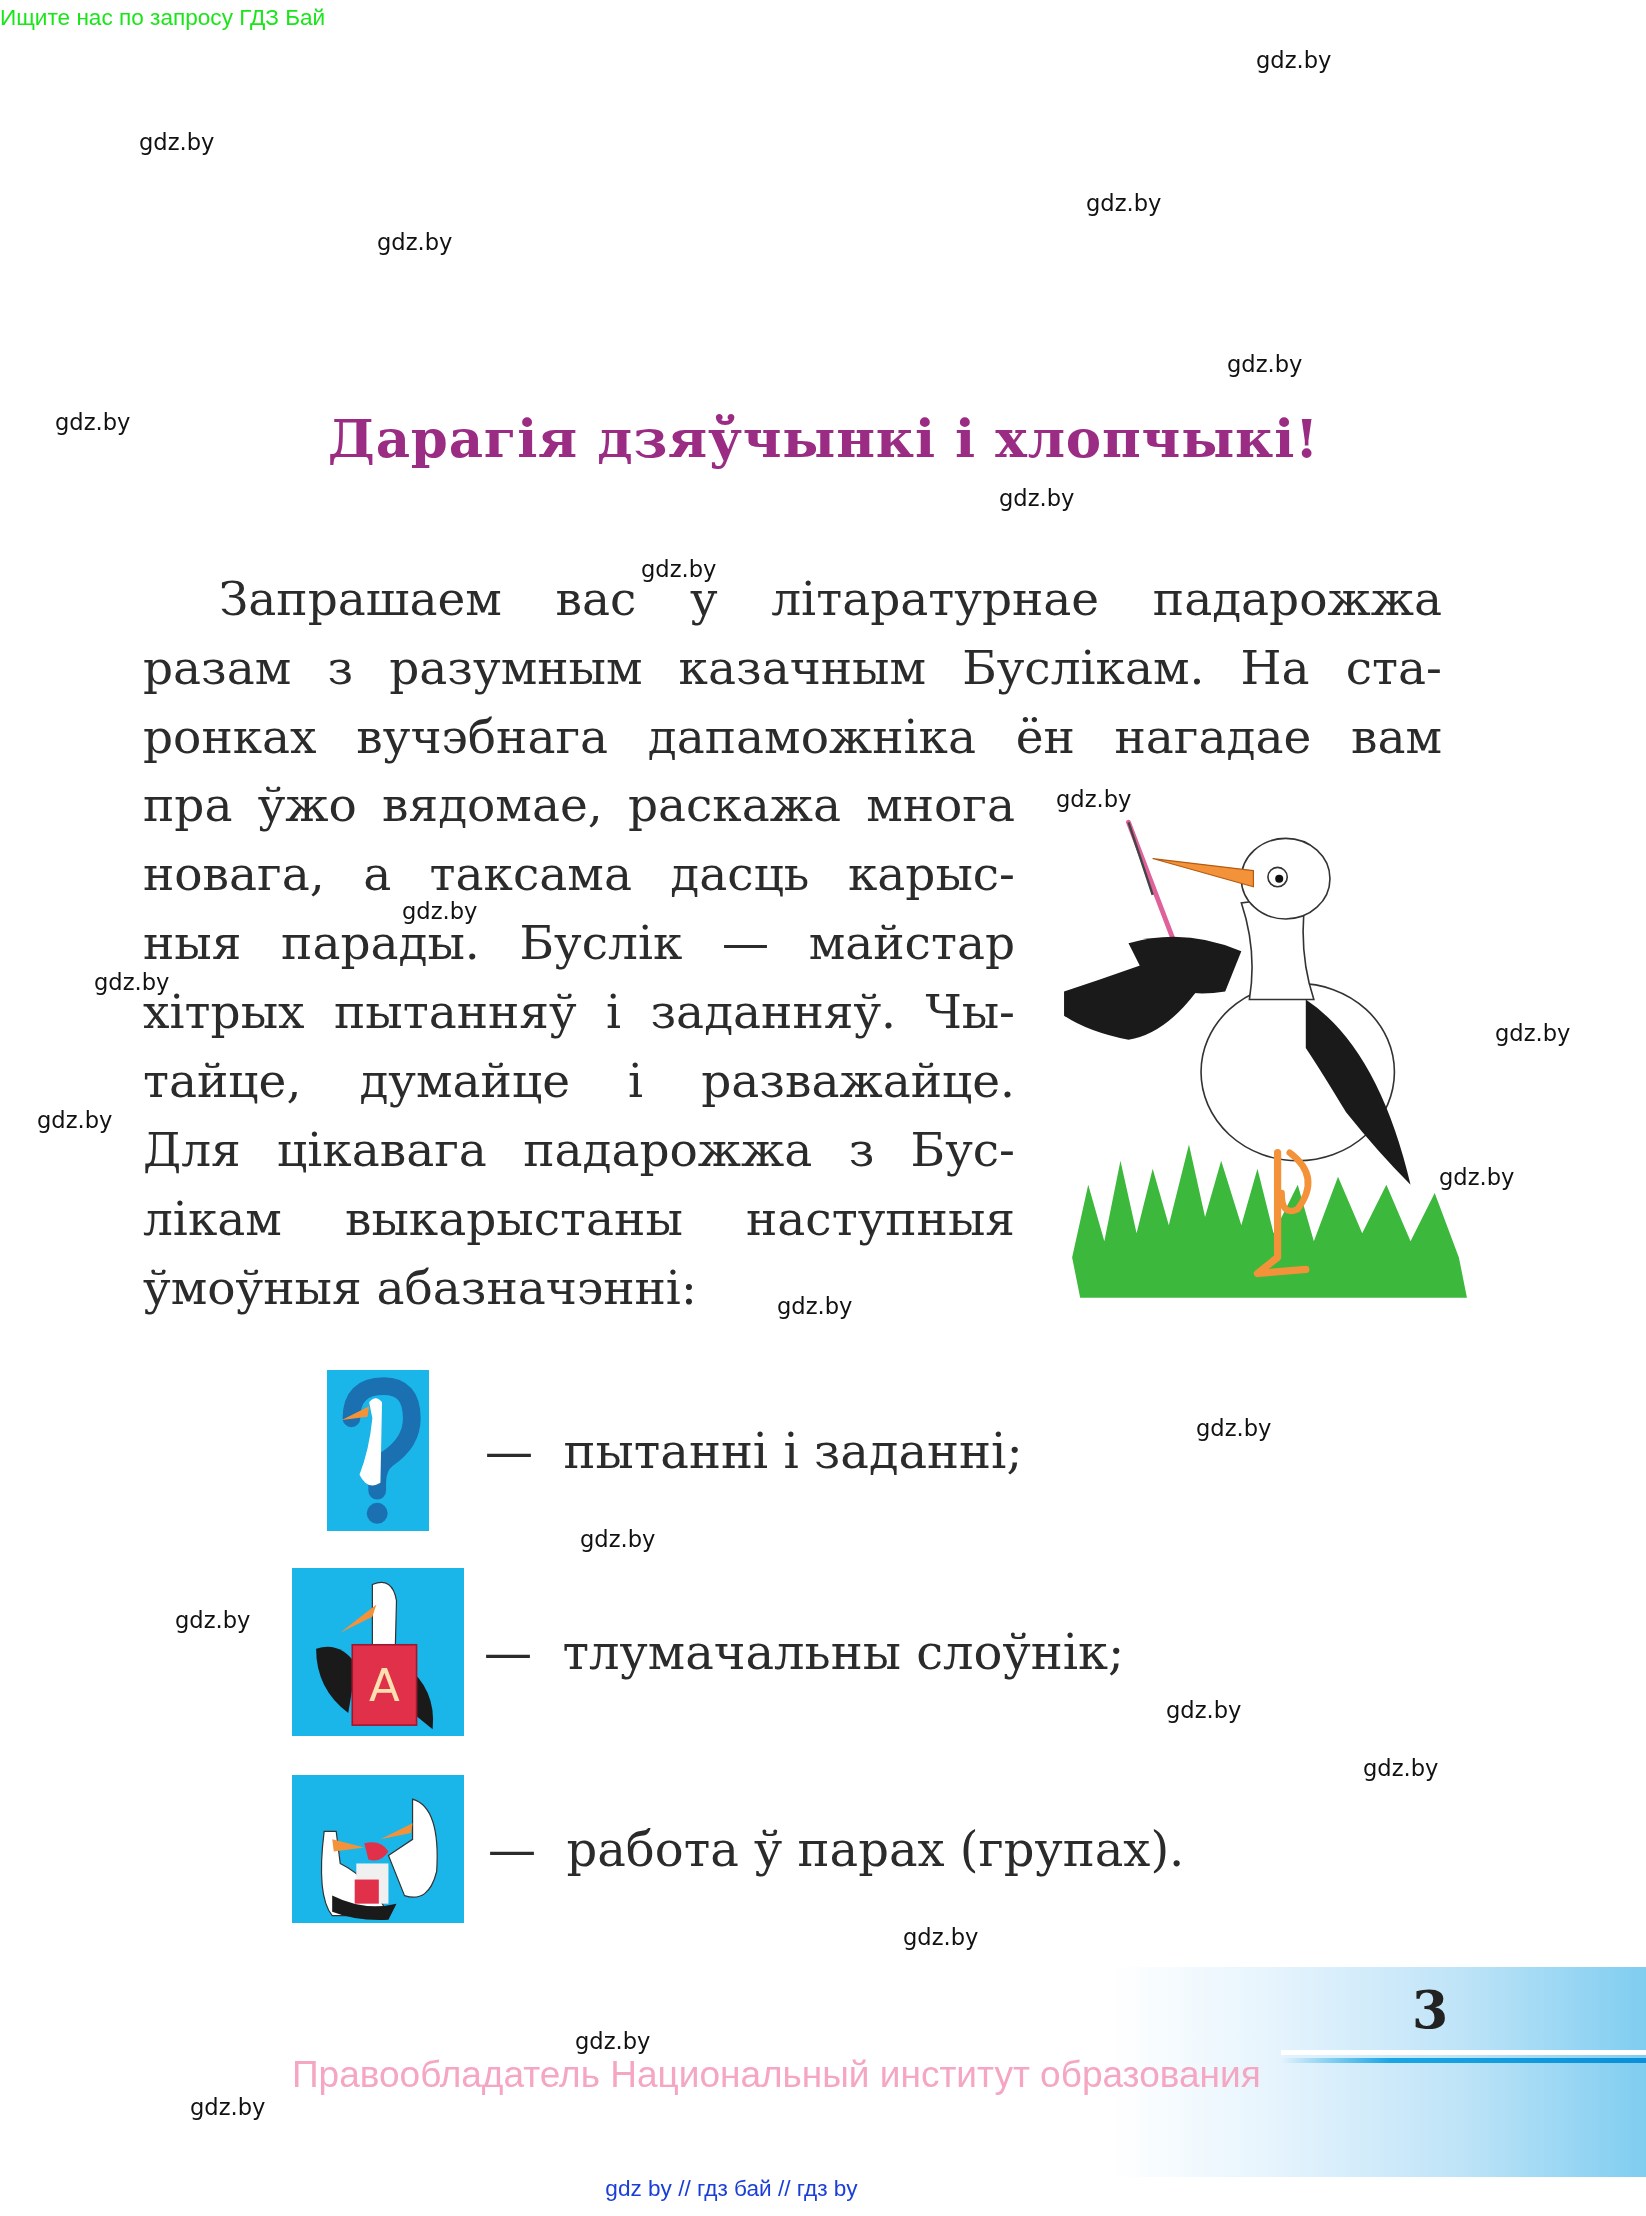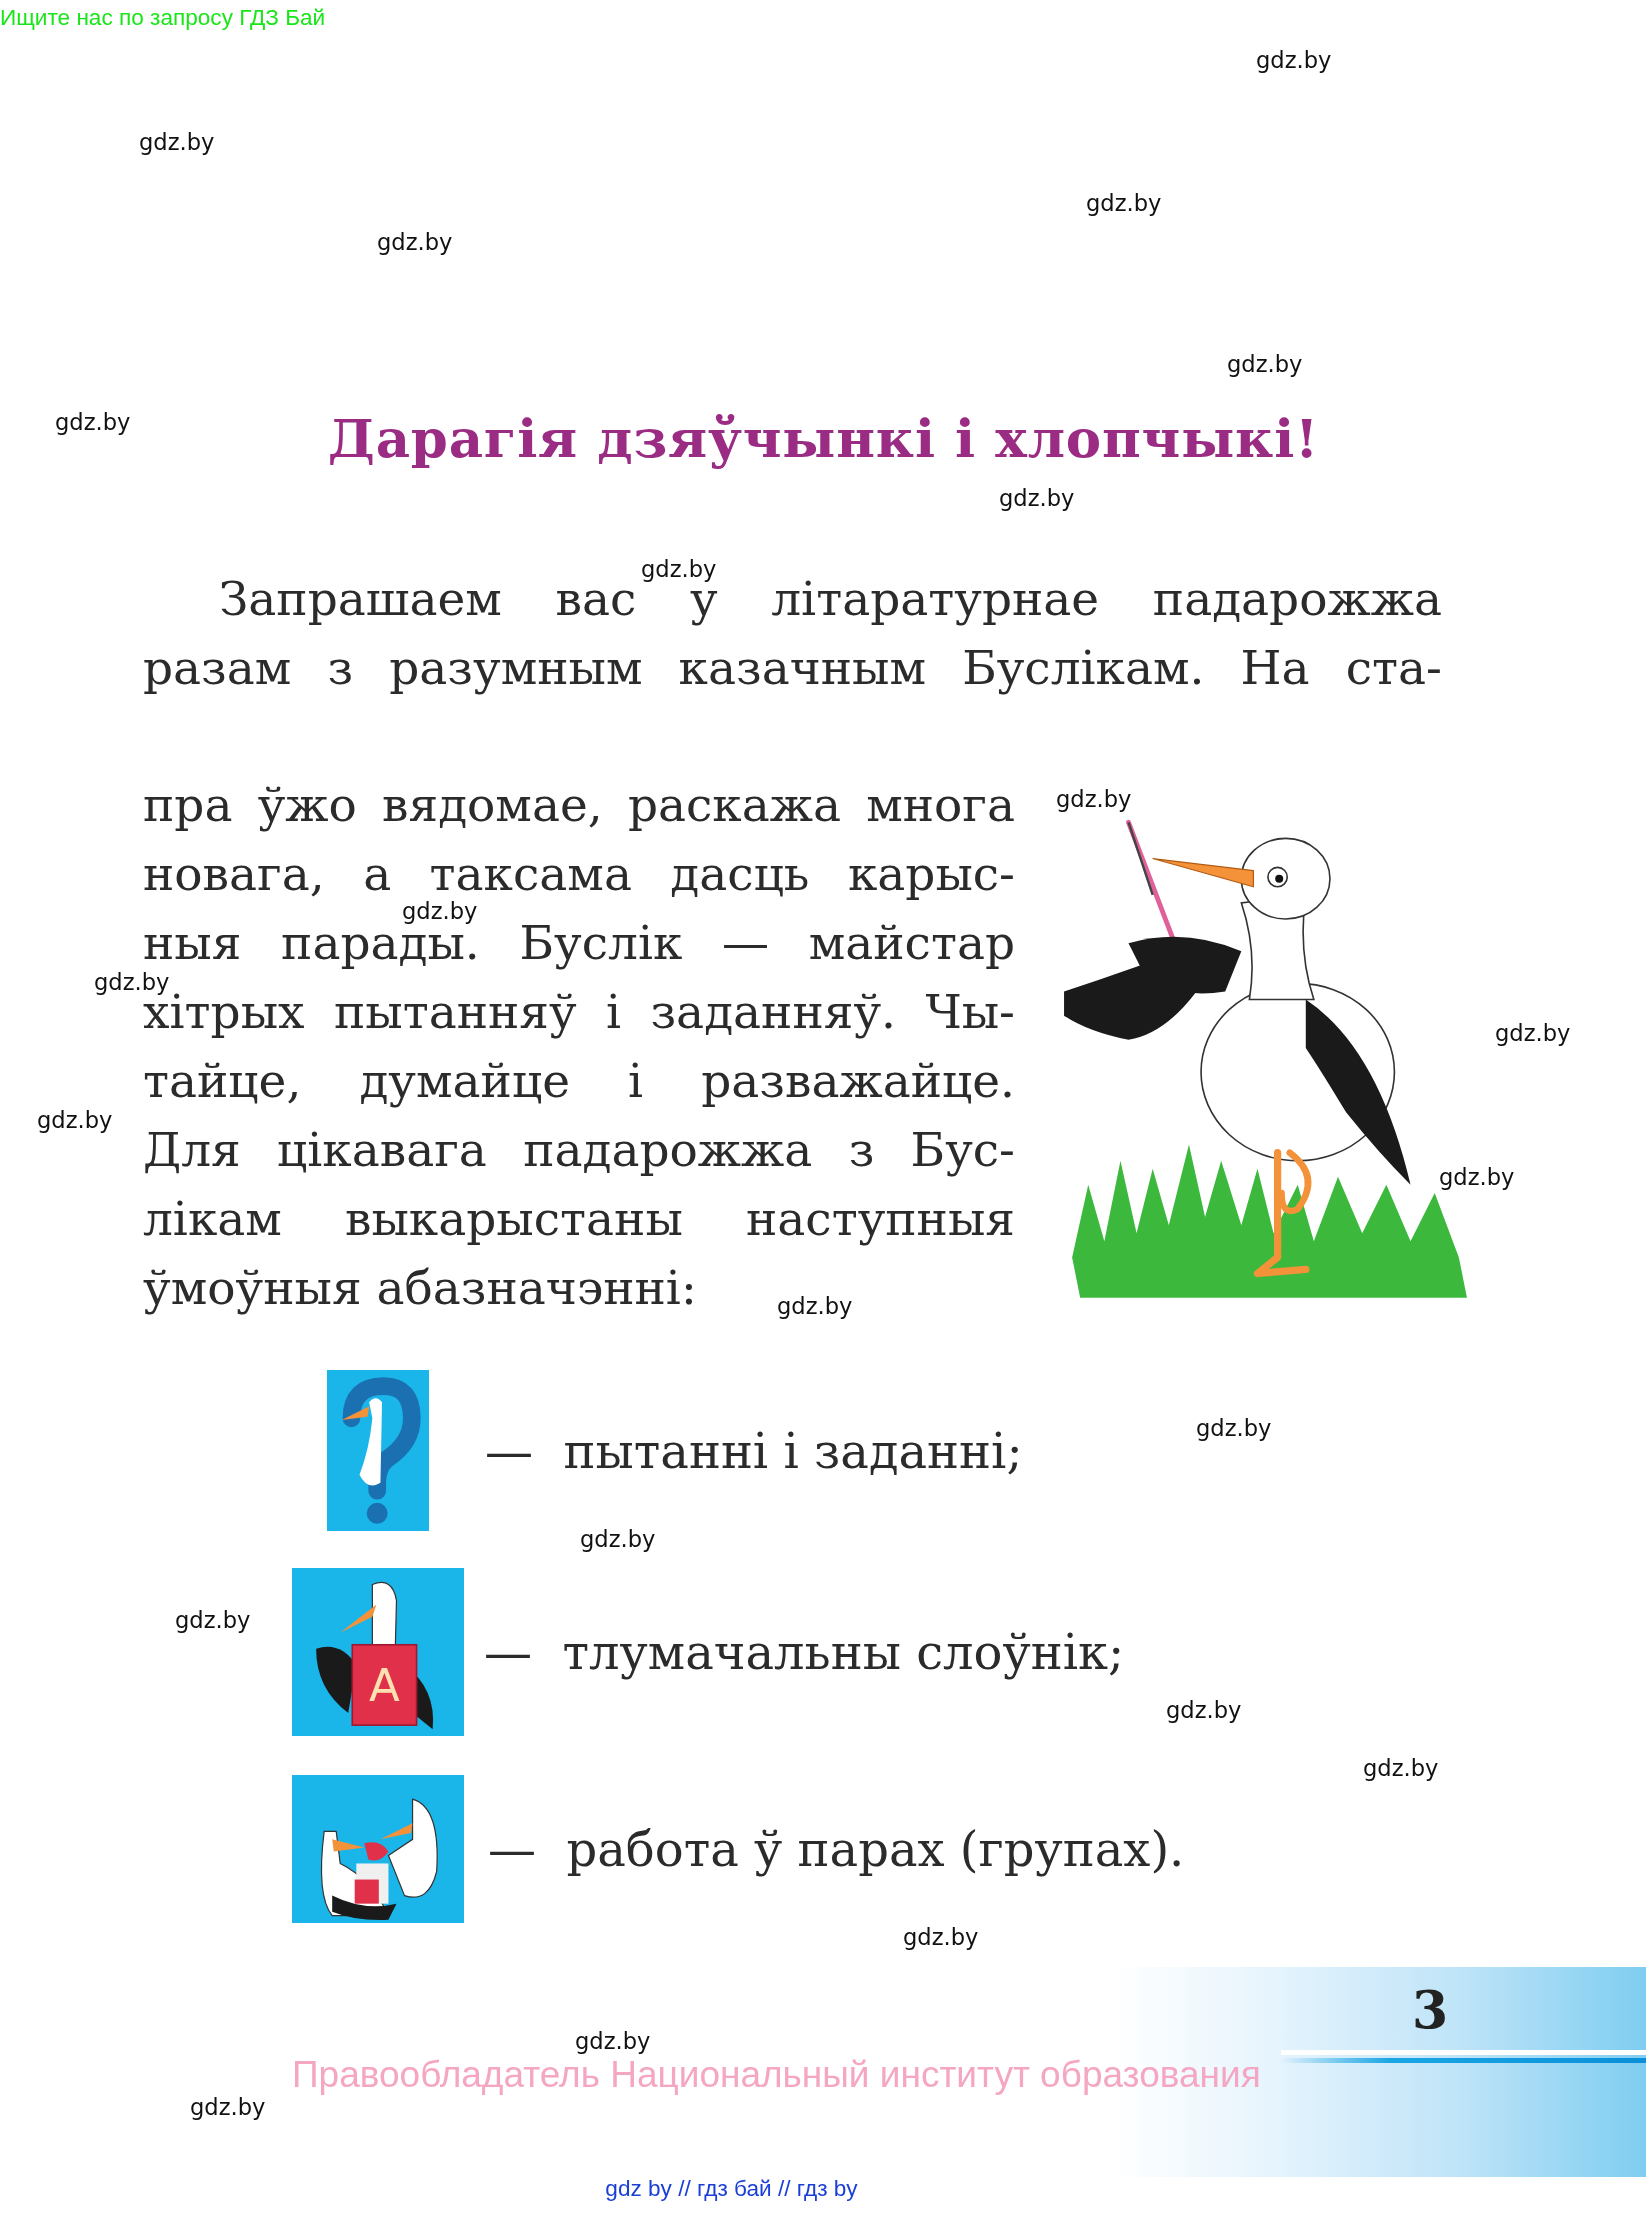--- a/index.html
+++ b/index.html
@@ -51,20 +51,21 @@
     <span class="wm" style="left: 1227px; top: 1970px;">gdz.by</span>
     <span class="wm" style="left: 575px; top: 2028px;">gdz.by</span>
     <span class="wm" style="left: 190px; top: 2094px;">gdz.by</span>
   </div>
 
 <div class="title">Дарагія дзяўчынкі і хлопчыкі!</div>
 
 <div class="body-text" style="left:143px; top:564px; width:1299px;">
   <span class="line" style="padding-left:76px;">Запрашаем вас у літаратурнае падарожжа</span>
   <span class="line">разам з разумным казачным Буслікам. На ста-</span>
+  <span class="line">ронках вучэбнага дапаможніка ён нагадае вам</span>
 </div>
 
 <div class="body-text" style="left:143px; top:770px; width:872px;">
   <span class="line">пра ўжо вядомае, раскажа многа</span>
   <span class="line">новага, а таксама дасць карыс-</span>
   <span class="line">ныя парады. Буслік — майстар</span>
   <span class="line">хітрых пытанняў і заданняў. Чы-</span>
   <span class="line">тайце, думайце і разважайце.</span>
   <span class="line">Для цікавага падарожжа з Бус-</span>
   <span class="line">лікам выкарыстаны наступныя</span>

